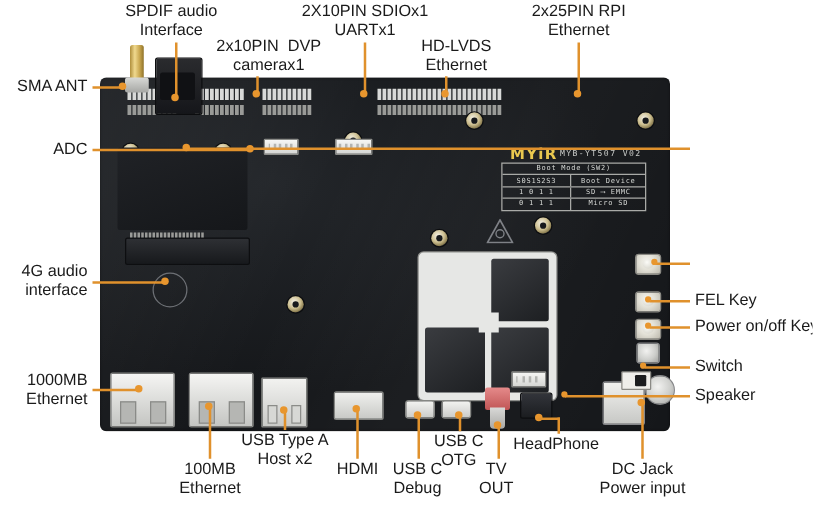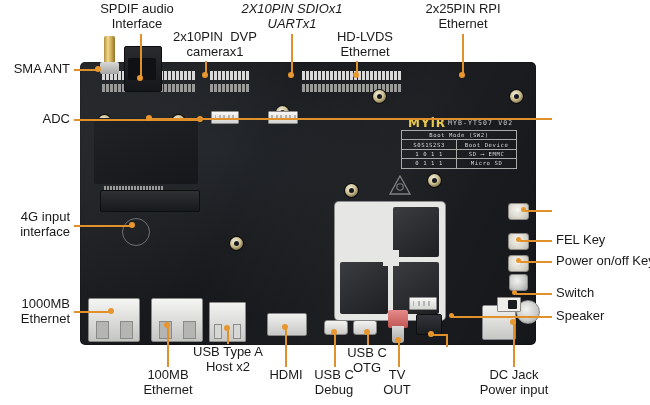--- a/index.html
+++ b/index.html
@@ -401,21 +401,21 @@
   <div class="lbl c" style="left:82px;top:2px;width:110px;">SPDIF audio
 Interface</div>
   <div class="line v" style="left:140px;top:34px;height:44px;"></div>
   <div class="dot" style="left:137px;top:75px;"></div>
 
   <div class="lbl c" style="left:155px;top:30px;width:120px;">2x10PIN  DVP
 camerax1</div>
   <div class="line v" style="left:205px;top:61px;height:14px;"></div>
   <div class="dot" style="left:202px;top:72px;"></div>
 
-  <div class="lbl c" style="left:228px;top:2px;width:128px;font-style:italic;">2X10PIN SDIOx1
+  <div class="lbl c" style="left:228px;top:2px;width:128px;">2X10PIN SDIOx1
 UARTx1</div>
   <div class="line v" style="left:291px;top:34px;height:41px;"></div>
   <div class="dot" style="left:288px;top:72px;"></div>
 
   <div class="lbl c" style="left:318px;top:30px;width:94px;">HD-LVDS
 Ethernet</div>
   <div class="line v" style="left:356px;top:61px;height:14px;"></div>
   <div class="dot" style="left:353px;top:72px;"></div>
 
   <div class="lbl c" style="left:400px;top:2px;width:126px;">2x25PIN RPI
@@ -424,21 +424,21 @@
   <div class="dot" style="left:459px;top:72px;"></div>
 
   <div class="lbl r" style="left:2px;top:62px;width:68px;">SMA ANT</div>
   <div class="line h" style="left:74px;top:69px;width:22px;"></div>
   <div class="dot" style="left:95px;top:66px;"></div>
 
   <div class="lbl r" style="left:2px;top:112px;width:68px;">ADC</div>
   <div class="line h" style="left:74px;top:119px;width:126px;"></div>
   <div class="dot" style="left:197px;top:116px;"></div>
 
-  <div class="lbl r" style="left:2px;top:210px;width:68px;">4G input
+  <div class="lbl r" style="left:2px;top:210px;width:68px;">4G audio
 interface</div>
   <div class="line h" style="left:74px;top:225px;width:58px;"></div>
   <div class="dot" style="left:129px;top:222px;"></div>
 
   <div class="lbl r" style="left:0px;top:297px;width:70px;">1000MB
 Ethernet</div>
   <div class="line h" style="left:74px;top:311px;width:36px;"></div>
   <div class="dot" style="left:108px;top:308px;"></div>
 
   <div class="line h" style="left:148px;top:118px;width:404px;"></div>
@@ -485,20 +485,21 @@
   <div class="lbl c" style="left:330px;top:346px;width:74px;">USB C
 OTG</div>
   <div class="line v" style="left:367px;top:332px;height:13px;"></div>
   <div class="dot" style="left:364px;top:329px;"></div>
 
   <div class="lbl c" style="left:366px;top:368px;width:62px;">TV
 OUT</div>
   <div class="line v" style="left:398px;top:340px;height:27px;"></div>
   <div class="dot" style="left:395px;top:337px;"></div>
 
+  <div class="lbl c" style="left:398px;top:348px;width:94px;">HeadPhone</div>
   <div class="line v" style="left:446px;top:334px;height:13px;"></div>
   <div class="dot" style="left:428px;top:331px;"></div>
   <div class="line h" style="left:430px;top:334px;width:18px;"></div>
 
   <div class="lbl c" style="left:455px;top:368px;width:118px;">DC Jack
 Power input</div>
   <div class="line v" style="left:513px;top:322px;height:45px;"></div>
   <div class="dot" style="left:510px;top:319px;"></div>
 
 </div>

